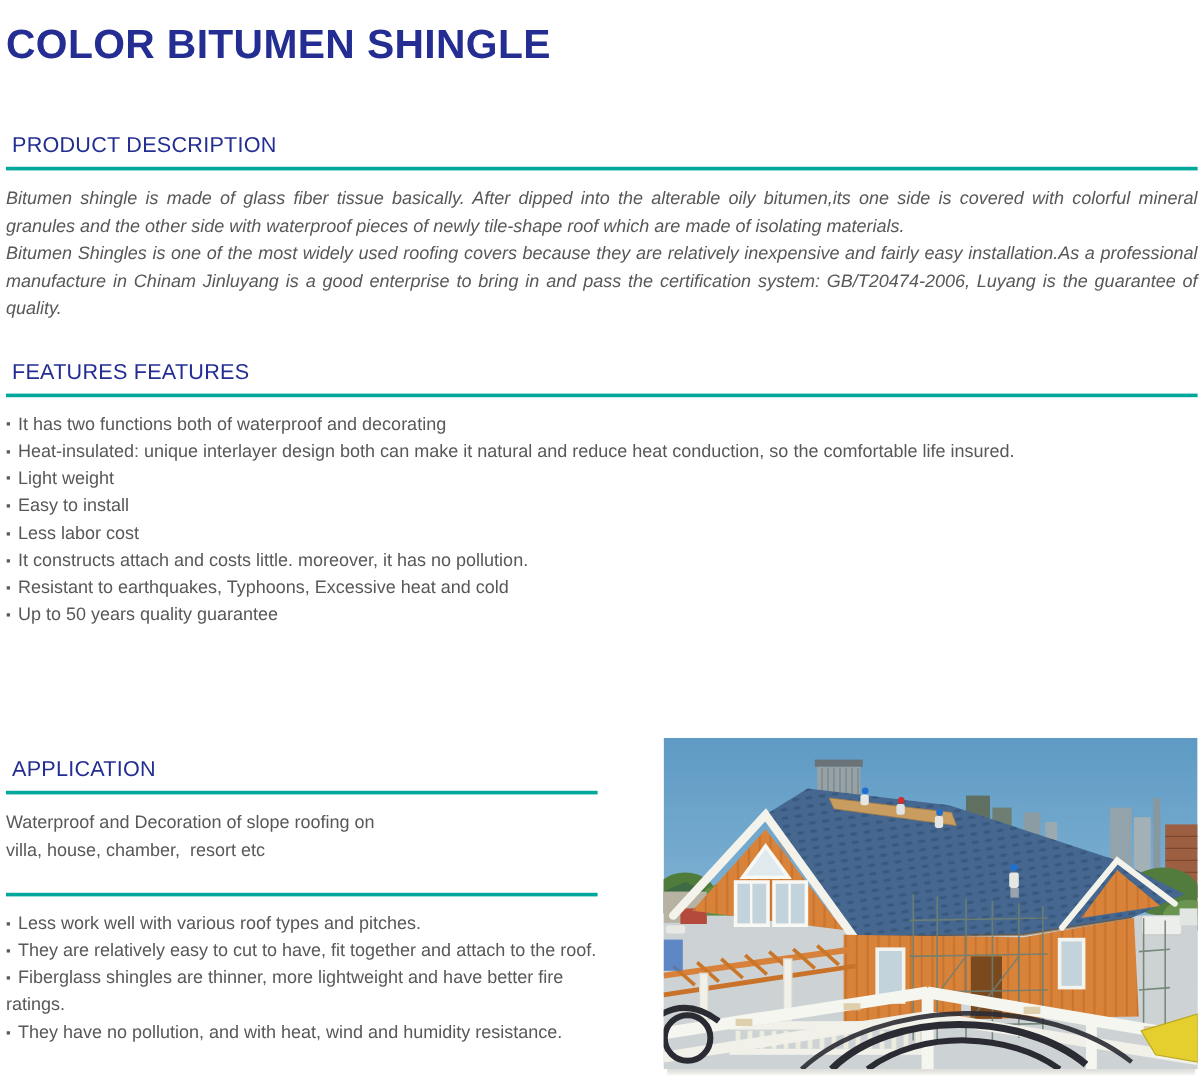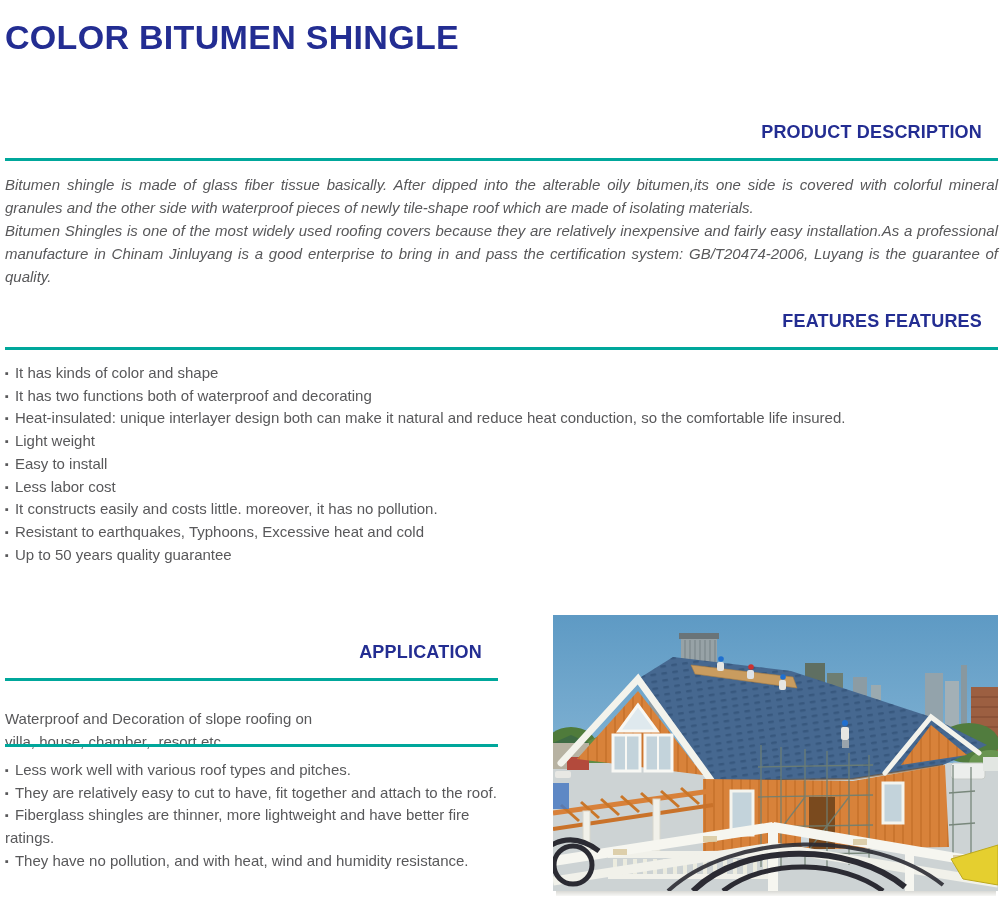--- a/index.html
+++ b/index.html
@@ -1,34 +1,34 @@
 <!DOCTYPE html>
 <html><head>
 <meta charset="utf-8">
 <style>
   html,body{margin:0;padding:0;background:#ffffff;}
   body{width:1000px;height:901px;position:relative;overflow:hidden;
        font-family:"Liberation Sans", sans-serif;color:#58585a;}
   .page-title{position:absolute;left:5px;top:16px;margin:0;
        font-size:34px;line-height:42px;font-weight:bold;color:#232d92;letter-spacing:.3px;}
   .section{position:absolute;left:5px;}
-  .sec-hdr{margin:16px;font-size:18px;line-height:20px;font-weight:bold;color:#232d92;letter-spacing:.2px;text-align:right;}
+  .sec-hdr{margin:5px;font-size:18px;line-height:20px;font-weight:normal;color:#232d92;letter-spacing:.2px;}
   .rule{height:3px;background:#00a79b;border:none;margin:8px 0 0 0;}
   .body-text{font-size:15px;color:#58585a;font-style:italic;}
   .desc p{margin:0;line-height:23px;text-align:justify;}
   .desc{margin-top:12px;}
   ul.plain{list-style:none;margin:12px 0 0 0;padding:0;}
   ul.plain li{line-height:22.7px;font-size:15px;white-space:pre-wrap;}
   .blt{font-size:11px;margin-right:6px;vertical-align:1px;color:#58585a;}
   #sec-desc{top:106px;width:993px;}
   #sec-feat{top:295px;width:993px;}
   #sec-app{top:626px;width:493px;}
   #sec-perf{top:736px;width:493px;}
   .app-lines p{margin:0;line-height:23px;font-size:15px;white-space:pre-wrap;}
-  .app-lines{margin-top:26px;}
+  .app-lines{margin-top:12px;}
   #photo{position:absolute;left:553px;top:615px;width:445px;height:276px;}
   #photo svg{display:block;}
   .photo-shadow{position:absolute;left:556px;top:891px;width:440px;height:5px;
        background:linear-gradient(#d9d9d5,#f7f7f5);}
 </style>
 </head>
 <body>
 
 <h1 class="page-title">COLOR BITUMEN SHINGLE</h1>
 
@@ -38,27 +38,26 @@
   <div class="desc body-text">
     <p>Bitumen shingle is made of glass fiber tissue basically. After dipped into the alterable oily bitumen,its one side is covered with colorful mineral granules and the other side with waterproof pieces of newly tile-shape roof which are made of isolating materials.</p>
     <p>Bitumen Shingles is one of the most widely used roofing covers because they are relatively inexpensive and fairly easy installation.As a professional manufacture in Chinam Jinluyang is a good enterprise to bring in and pass the certification system: GB/T20474-2006, Luyang is the guarantee of quality.</p>
   </div>
 </div>
 
 <div class="section" id="sec-feat">
   <h2 class="sec-hdr">FEATURES FEATURES</h2>
   <div class="rule"></div>
   <ul class="plain">
-    <li><span class="blt">▪</span><span>It has kinds of color and shape</span></li>
     <li><span class="blt">▪</span><span>It has two functions both of waterproof and decorating</span></li>
     <li><span class="blt">▪</span><span>Heat-insulated: unique interlayer design both can make it natural and reduce heat conduction, so the comfortable life insured.</span></li>
     <li><span class="blt">▪</span><span>Light weight</span></li>
     <li><span class="blt">▪</span><span>Easy to install</span></li>
     <li><span class="blt">▪</span><span>Less labor cost</span></li>
-    <li><span class="blt">▪</span><span>It constructs easily and costs little. moreover, it has no pollution.</span></li>
+    <li><span class="blt">▪</span><span>It constructs attach and costs little. moreover, it has no pollution.</span></li>
     <li><span class="blt">▪</span><span>Resistant to earthquakes, Typhoons, Excessive heat and cold</span></li>
     <li><span class="blt">▪</span><span>Up to 50 years quality guarantee</span></li>
   </ul>
 </div>
 
 <div class="section" id="sec-app">
   <h2 class="sec-hdr">APPLICATION</h2>
   <div class="rule"></div>
   <div class="app-lines">
     <p>Waterproof and Decoration of slope roofing on</p>

